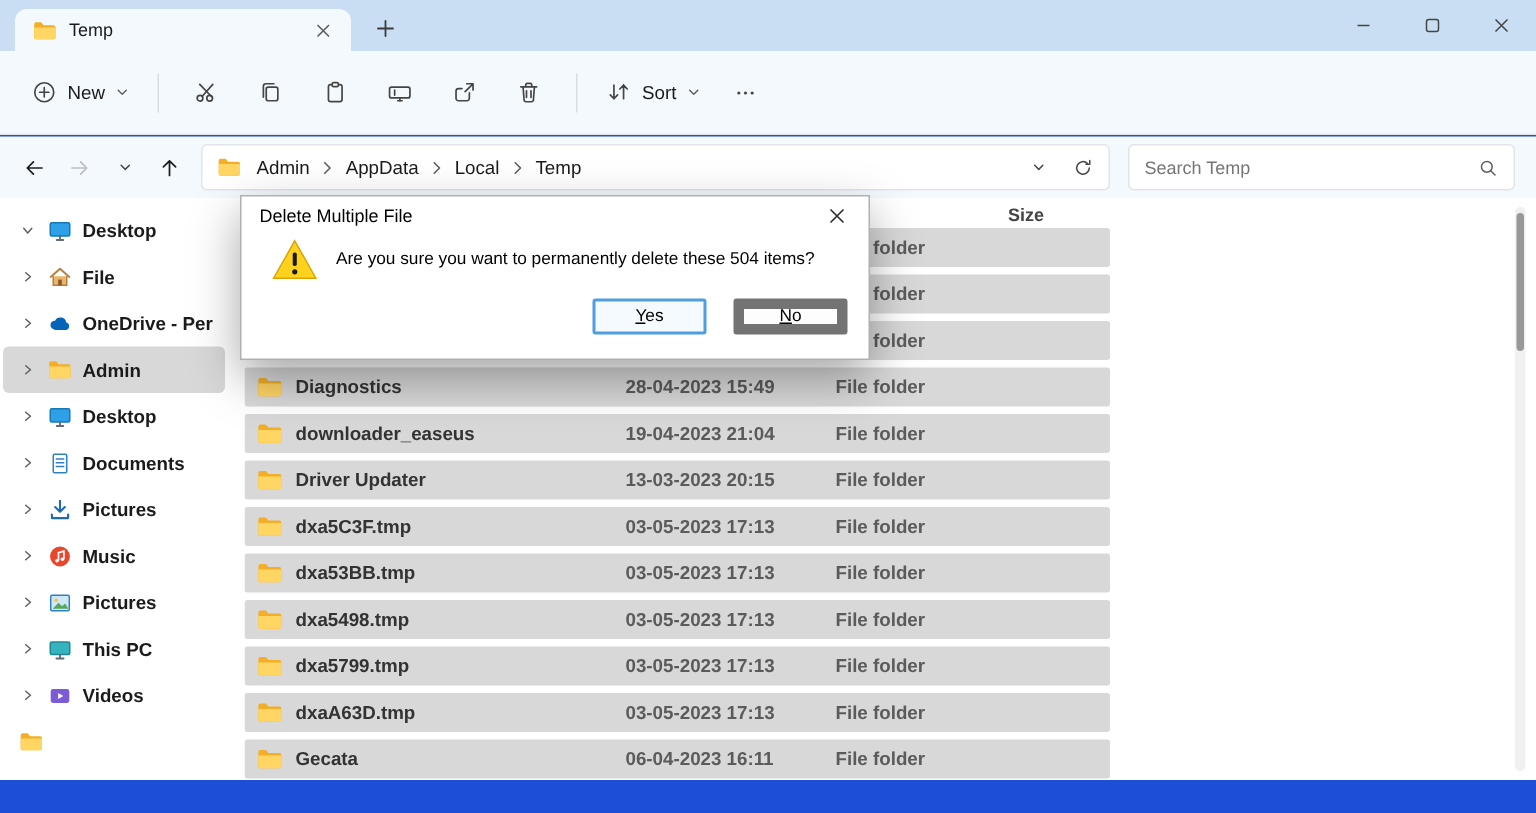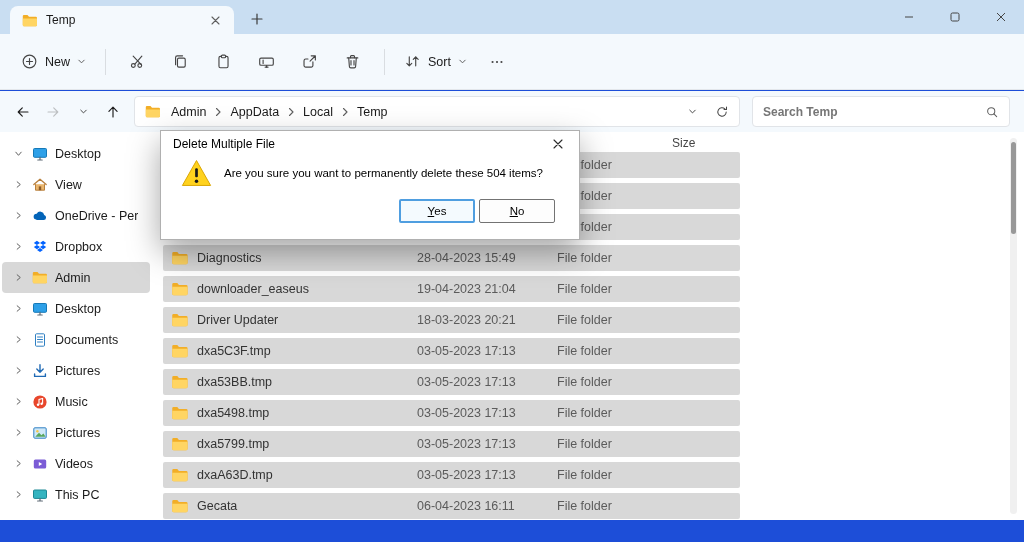--- a/index.html
+++ b/index.html
@@ -39,26 +39,26 @@
   .address { width:606px; height:31px; margin-left:6px; background:#fff;
     border:1px solid #e1e4e8; border-radius:4px; display:flex;
     align-items:center; padding:0 4px 0 10px; font-size:12.5px; color:#1b1b1b; }
   .crumb { padding:3px 2px; }
   .crumb-sep { display:flex; align-items:center; margin:0 6px; }
   .addr-right { margin-left:auto; display:flex; align-items:center; gap:4px; }
   .searchbox { flex:1; height:31px; margin-left:12px; margin-right:6px;
     background:#fff; border:1px solid #e1e4e8; border-radius:4px;
     display:flex; align-items:center; padding:0 10px; }
   .searchbox input { flex:1; border:none; outline:none; background:transparent;
-    font-family:inherit; font-size:12px; color:#1b1b1b;font-weight:bold; }
+    font-family:inherit; font-size:12px; color:#1b1b1b; }
   .searchbox input::placeholder { color:#767676; }
 
   
   .content { position:absolute; top:132px; left:0; right:0; bottom:22px;
-    background:#fff; display:flex; }
+    background:#fff; display:flex;font-weight:bold; }
   .sidebar { width:152px; padding-top:6px; overflow:hidden; }
   .side-item { height:31px; display:flex; align-items:center; gap:7px;
     padding:0 4px 0 10px; margin:0 2px; font-size:12.5px; color:#1b1b1b;
     border-radius:4px; white-space:nowrap; }
   .side-item.selected { background:#d8d8d8; }
   .chev { width:12px; display:flex; align-items:center; justify-content:center; flex:none; }
   .sicon { width:17px; height:17px; display:flex; align-items:center;
     justify-content:center; flex:none; }
   .slabel { overflow:hidden; text-overflow:ellipsis; }
 
@@ -94,25 +94,25 @@
   
   .dialog { position:absolute; left:160px; top:130px; width:420px; height:110px;
     background:#fff; border:1px solid #b0b0b0;
     box-shadow:0 12px 30px rgba(0,0,0,.35); z-index:20; }
   .dlg-title { height:26px; display:flex; align-items:center; padding-left:12px;
     font-size:12px; color:#000; }
   .dlg-close { margin-left:auto; width:42px; height:26px; display:flex;
     align-items:center; justify-content:center; }
   .dlg-body { display:flex; align-items:center; gap:12px;
     padding:2px 6px 6px 20px; font-size:11.5px; color:#000; white-space:nowrap; }
-  .dlg-buttons { display:flex; justify-content:flex-end; gap:4px;
-    padding:6px 24px 16px; }
+  .dlg-buttons { display:flex; justify-content:flex-end; gap:18px;
+    padding:6px 14px 16px; }
   .dlg-btn { width:76px; height:24px; display:flex; align-items:center;
     justify-content:center; font-family:inherit; font-size:11.5px; color:#000;
-    background:#fdfdfd; border:1px solid #737373; border-radius:2px; }
+    background:#fdfdfd; border:7px solid #737373; border-radius:2px; }
   .dlg-btn.primary { border:2px solid #4f9ee0; background:#f4fafe; }
 
   svg { display:block; }
 </style>
 </head>
 <body>
 
 <div class="window">
 
   <div class="tabbar">
@@ -361,54 +361,37 @@
               <path d="M3.5 2 7 5 3.5 8" fill="none" stroke="#5f5f5f" stroke-width="1.1" stroke-linecap="round" stroke-linejoin="round"></path>
             </svg>
           </span>
         <span class="sicon">
             <svg width="16" height="16" viewBox="0 0 16 16">
               <path d="M3.5 7.2v6h9v-6" fill="#eab66d" stroke="#b87f3c"></path>
               <path d="M1.8 7.6 8 2.2l6.2 5.4" fill="none" stroke="#b87f3c" stroke-width="1.3" stroke-linecap="round" stroke-linejoin="round"></path>
               <rect x="6.8" y="9.4" width="2.4" height="3.8" fill="#8a5a28"></rect>
             </svg>
           </span>
-        <span class="slabel">View</span>
+        <span class="slabel">File</span>
       </div>
 
       <div class="side-item">
         <span class="chev">
             <svg width="9" height="9" viewBox="0 0 10 10">
               <path d="M3.5 2 7 5 3.5 8" fill="none" stroke="#5f5f5f" stroke-width="1.1" stroke-linecap="round" stroke-linejoin="round"></path>
             </svg>
           </span>
         <span class="sicon">
             <svg width="16" height="16" viewBox="0 0 16 16">
               <path d="M4.4 11.6a2.9 2.9 0 0 1 .3-5.8 4 4 0 0 1 7.5 1.2 2.55 2.55 0 0 1-.5 5H4.4z" fill="#0364b8"></path>
             </svg>
           </span>
         <span class="slabel">OneDrive - Per</span>
       </div>
 
-      <div class="side-item">
-        <span class="chev">
-            <svg width="9" height="9" viewBox="0 0 10 10">
-              <path d="M3.5 2 7 5 3.5 8" fill="none" stroke="#5f5f5f" stroke-width="1.1" stroke-linecap="round" stroke-linejoin="round"></path>
-            </svg>
-          </span>
-        <span class="sicon">
-            <svg width="16" height="16" viewBox="0 0 16 16" fill="#0062ff">
-              <path d="M4.9 1.8 8 3.9 4.9 6 1.8 3.9z"></path>
-              <path d="M11.1 1.8 14.2 3.9 11.1 6 8 3.9z"></path>
-              <path d="M4.9 6 8 8.1 4.9 10.2 1.8 8.1z"></path>
-              <path d="M11.1 6 14.2 8.1 11.1 10.2 8 8.1z"></path>
-              <path d="M5 10.9 8 12.9l3-2L8 9z"></path>
-            </svg>
-          </span>
-        <span class="slabel">Dropbox</span>
-      </div>
 
       <div class="side-item selected">
         <span class="chev">
             <svg width="9" height="9" viewBox="0 0 10 10">
               <path d="M3.5 2 7 5 3.5 8" fill="none" stroke="#5f5f5f" stroke-width="1.1" stroke-linecap="round" stroke-linejoin="round"></path>
             </svg>
           </span>
         <span class="sicon">
             <svg width="16" height="13" viewBox="0 0 16 13">
               <path d="M.8 2.1A1.2 1.2 0 0 1 2 0.9h3.5L7 2.8h6.8A1.2 1.2 0 0 1 15 4v7a1.2 1.2 0 0 1-1.2 1.2H2A1.2 1.2 0 0 1 .8 11z" fill="#f2ae27"></path>
@@ -497,40 +480,40 @@
       </div>
 
       <div class="side-item">
         <span class="chev">
             <svg width="9" height="9" viewBox="0 0 10 10">
               <path d="M3.5 2 7 5 3.5 8" fill="none" stroke="#5f5f5f" stroke-width="1.1" stroke-linecap="round" stroke-linejoin="round"></path>
             </svg>
           </span>
         <span class="sicon">
             <svg width="16" height="16" viewBox="0 0 16 16">
+              <rect x="1.5" y="3" width="13" height="8.4" rx="1" fill="#35b4c0" stroke="#1d8894"></rect>
+              <path d="M5.6 14h4.8M8 11.6V14" stroke="#5f6b76" stroke-width="1.2" stroke-linecap="round"></path>
+            </svg>
+          </span>
+        <span class="slabel">This PC</span>
+      </div>
+
+      <div class="side-item">
+        <span class="chev">
+            <svg width="9" height="9" viewBox="0 0 10 10">
+              <path d="M3.5 2 7 5 3.5 8" fill="none" stroke="#5f5f5f" stroke-width="1.1" stroke-linecap="round" stroke-linejoin="round"></path>
+            </svg>
+          </span>
+        <span class="sicon">
+            <svg width="16" height="16" viewBox="0 0 16 16">
               <rect x="1.8" y="3.4" width="12.4" height="9.2" rx="1.6" fill="#7b5cd6"></rect>
               <path d="M6.8 6 10.2 8 6.8 10z" fill="#fff"></path>
             </svg>
           </span>
         <span class="slabel">Videos</span>
-      </div>
-
-      <div class="side-item">
-        <span class="chev">
-            <svg width="9" height="9" viewBox="0 0 10 10">
-              <path d="M3.5 2 7 5 3.5 8" fill="none" stroke="#5f5f5f" stroke-width="1.1" stroke-linecap="round" stroke-linejoin="round"></path>
-            </svg>
-          </span>
-        <span class="sicon">
-            <svg width="16" height="16" viewBox="0 0 16 16">
-              <rect x="1.5" y="3" width="13" height="8.4" rx="1" fill="#35b4c0" stroke="#1d8894"></rect>
-              <path d="M5.6 14h4.8M8 11.6V14" stroke="#5f6b76" stroke-width="1.2" stroke-linecap="round"></path>
-            </svg>
-          </span>
-        <span class="slabel">This PC</span>
       </div>
 
       <div class="side-item">
 
         <span class="sicon">
             <svg width="16" height="13" viewBox="0 0 16 13">
               <path d="M.8 2.1A1.2 1.2 0 0 1 2 0.9h3.5L7 2.8h6.8A1.2 1.2 0 0 1 15 4v7a1.2 1.2 0 0 1-1.2 1.2H2A1.2 1.2 0 0 1 .8 11z" fill="#f2ae27"></path>
               <path d="M.8 4.4H15V11a1.2 1.2 0 0 1-1.2 1.2H2A1.2 1.2 0 0 1 .8 11z" fill="#ffd563"></path>
             </svg>
           </span>
@@ -598,21 +581,21 @@
     <span class="ftype">File folder</span>
   </div>
           <div class="frow">
     <span class="row-folder-icon">
       <svg width="18" height="14" viewBox="0 0 16 13">
                 <path d="M.8 2.1A1.2 1.2 0 0 1 2 0.9h3.5L7 2.8h6.8A1.2 1.2 0 0 1 15 4v7a1.2 1.2 0 0 1-1.2 1.2H2A1.2 1.2 0 0 1 .8 11z" fill="#f2ae27"></path>
                 <path d="M.8 4.4H15V11a1.2 1.2 0 0 1-1.2 1.2H2A1.2 1.2 0 0 1 .8 11z" fill="#ffd563"></path>
               </svg>
     </span>
     <span class="fname">Driver Updater</span>
-    <span class="fdate">18-03-2023 20:21</span>
+    <span class="fdate">13-03-2023 20:15</span>
     <span class="ftype">File folder</span>
   </div>
           <div class="frow">
     <span class="row-folder-icon">
       <svg width="18" height="14" viewBox="0 0 16 13">
                 <path d="M.8 2.1A1.2 1.2 0 0 1 2 0.9h3.5L7 2.8h6.8A1.2 1.2 0 0 1 15 4v7a1.2 1.2 0 0 1-1.2 1.2H2A1.2 1.2 0 0 1 .8 11z" fill="#f2ae27"></path>
                 <path d="M.8 4.4H15V11a1.2 1.2 0 0 1-1.2 1.2H2A1.2 1.2 0 0 1 .8 11z" fill="#ffd563"></path>
               </svg>
     </span>
     <span class="fname">dxa5C3F.tmp</span>

